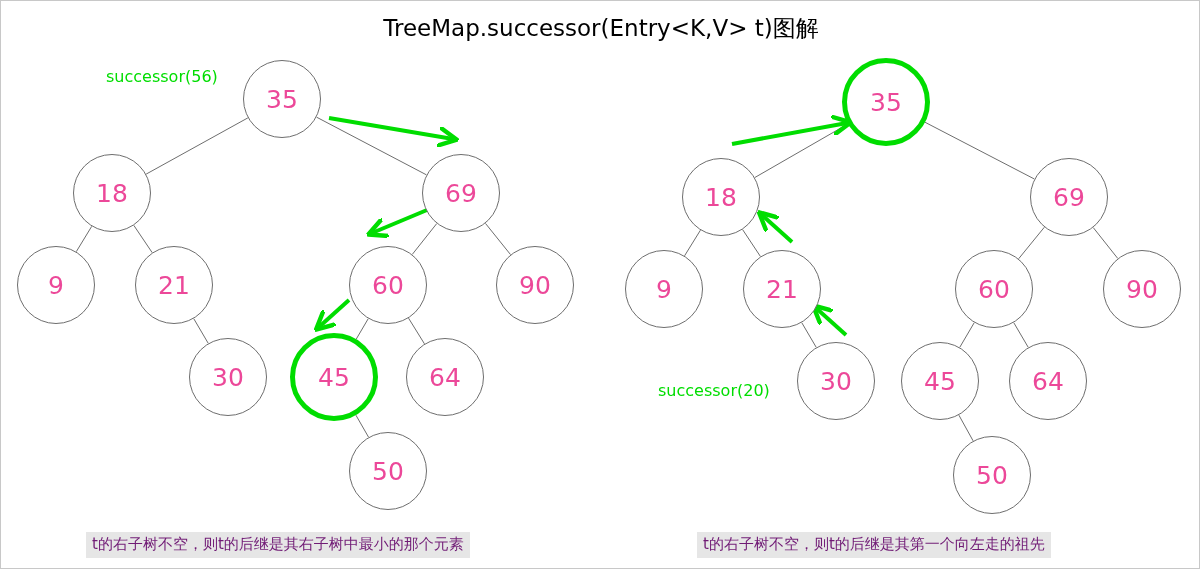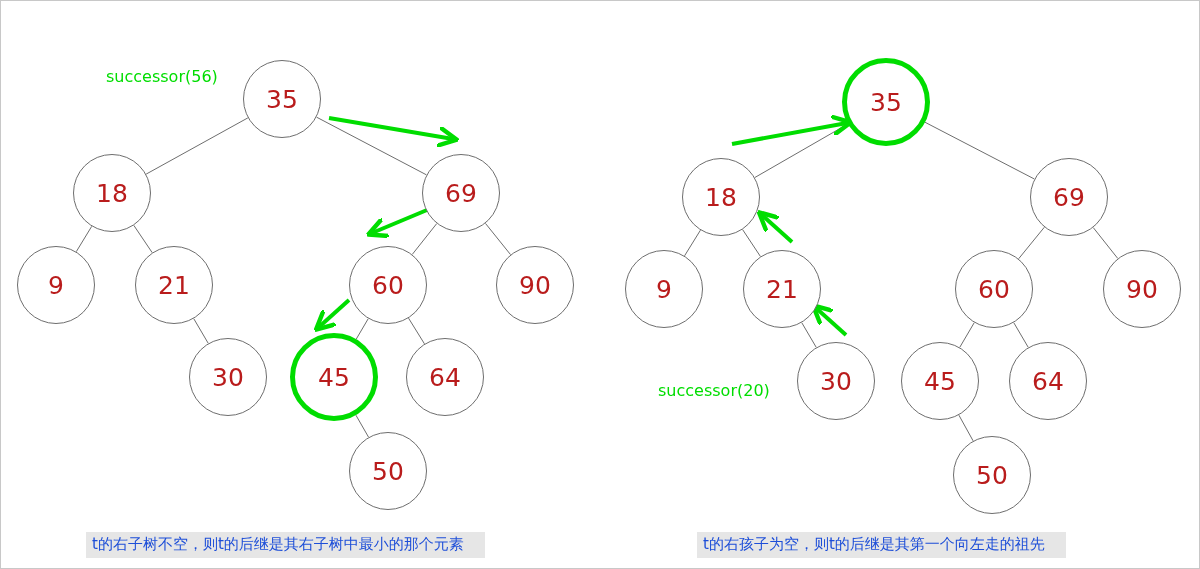--- a/index.html
+++ b/index.html
@@ -40,51 +40,52 @@
   }
   .node {
     position: absolute;
     border-radius: 50%;
     background: #ffffff;
     border: 1px solid #6e6e6e;
     box-sizing: border-box;
     display: flex;
     align-items: center;
     justify-content: center;
-    color: #b91c1c;
+    color: #ec4899;
     font-size: 25px;
     line-height: 1;
     z-index: 3;
   }
   .node.highlight {
     border: 5px solid #00dd00;
   }
   .caption {
     position: absolute;
     background: #e6e6e6;
-    color: #1d4ed8;
+    color: #701a75;
     font-size: 15px;
-    padding: 3px 21px 4px 6px;
+    padding: 3px 6px 4px 6px;
     white-space: nowrap;
     box-sizing: border-box;
     z-index: 4;
   }
   .succ-label {
     position: absolute;
     color: #00dd00;
     font-size: 16px;
     white-space: nowrap;
     z-index: 4;
   }
 </style>
 </head>
 <body>
 
 <div id="page">
 
+  <div id="diagram-title">TreeMap.successor(Entry&lt;K,V&gt; t)图解</div>
 
   <svg class="tree-svg" viewBox="0 0 1200 569" xmlns="http://www.w3.org/2000/svg">
     <defs>
       <marker id="greenhead" markerWidth="5" markerHeight="5" refX="3.6" refY="2.5" orient="auto" markerUnits="strokeWidth">
         <path d="M0,0.2 L4.6,2.5 L0,4.8" fill="none" stroke="#00dd00" stroke-width="1.1" stroke-linecap="round" stroke-linejoin="round"></path>
       </marker>
     </defs>
     <g id="edges-left" stroke="#6e6e6e" stroke-width="1" fill="none">
         <line x1="246.87005434245114" y1="116.8718523047623" x2="145.12994565754886" y2="173.1281476952377"></line>
         <line x1="315.52853327394115" y1="116.13230238966742" x2="425.47146672605885" y2="173.86769761033258"></line>
@@ -191,16 +192,16 @@
         <div class="node" style="left: 900px; top: 341px; width: 78px; height: 78px;">
           <span>45</span>
         </div>
         <div class="node" style="left: 1008px; top: 341px; width: 78px; height: 78px;">
           <span>64</span>
         </div>
         <div class="node" style="left: 952px; top: 435px; width: 78px; height: 78px;">
           <span>50</span>
         </div>
       </div>
-    <div class="caption" style="left:696px; top:531px;">t的右孩子为空，则t的后继是其第一个向左走的祖先</div>
+    <div class="caption" style="left:696px; top:531px;">t的右子树不空，则t的后继是其第一个向左走的祖先</div>
   </div>
 
 </div>
 
 </body></html>

